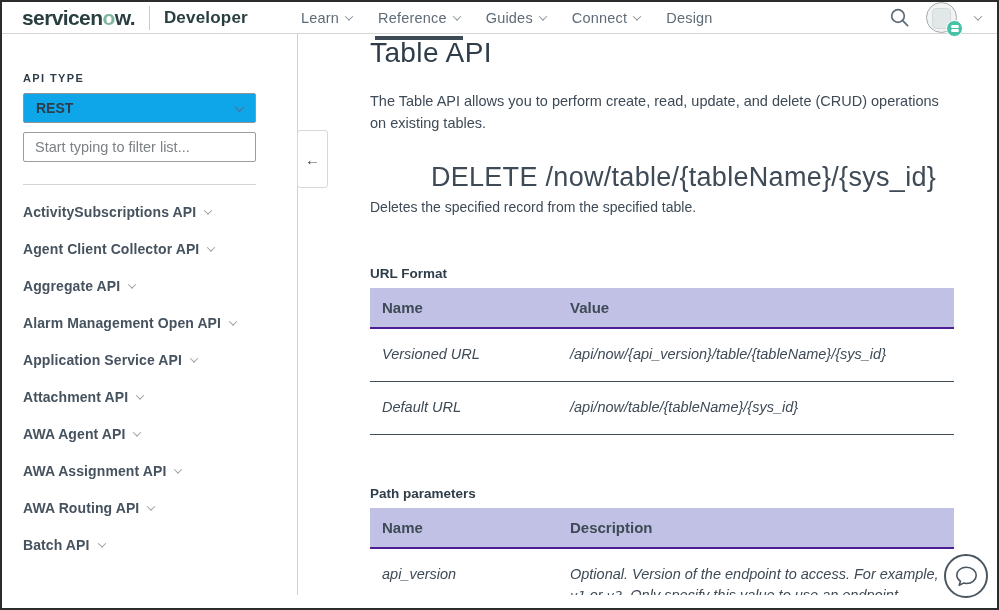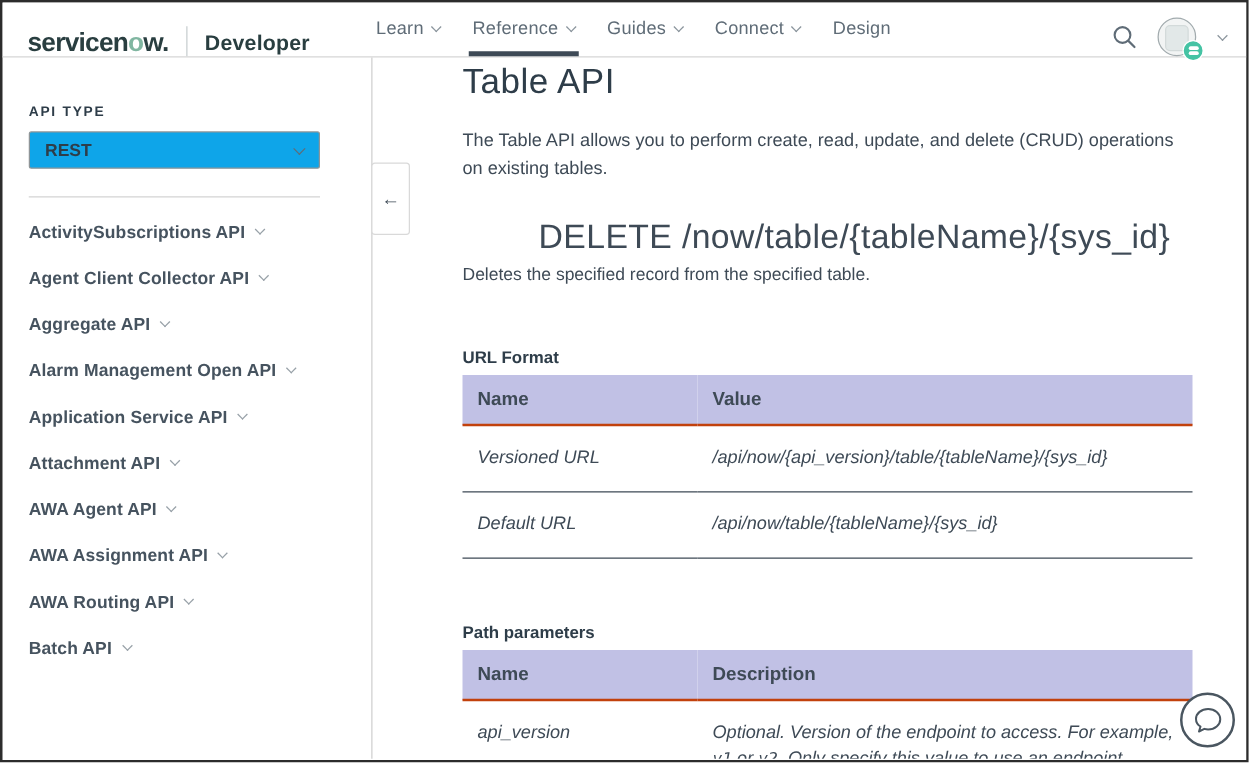--- a/index.html
+++ b/index.html
@@ -9,22 +9,22 @@
   .page {
     position: relative;
     width: 999px; height: 610px;
     border: 2px solid #2c2c2c;
     background: #fff;
     overflow: hidden;
   }
 
   
   .header {
-    height: 44px;
-    display: flex; align-items: flex-end;
+    height: 32px;
+    display: flex; align-items: center;
     padding: 0 16px 0 20px;
     border-bottom: 1px solid #d6d6d6;
     background: #fff;
   }
   .logo { font-size: 21px; font-weight: 700; color: #293e40; letter-spacing: -0.6px; line-height: 1; cursor: pointer; }
   .logo .accent-o { color: #80b6a1; }
   .logo-divider { width: 1px; height: 24px; background: #c7ced0; margin: 0 14px; }
   .product { font-size: 17px; font-weight: 700; color: #293e40; letter-spacing: 0.2px; cursor: pointer; }
 
   .main-nav { display: flex; margin-left: 40px; height: 44px; }
@@ -111,21 +111,21 @@
   .endpoint-title { margin-top: 26px; font-size: 27px; font-weight: 300; color: #3e4a56; letter-spacing: 0.3px; line-height: 1.2; text-align: center; }
   .endpoint-desc { margin-top: 6px; font-size: 14px; color: #3e4a56; }
 
   .section-label { margin-top: 51px; margin-bottom: 7px; font-size: 13.5px; font-weight: 700; color: #2e3d49; }
   table.doc-table { width: 584px; border-collapse: collapse; table-layout: fixed; }
   .doc-table th {
     background: #c1c1e5;
     height: 40px; text-align: left;
     font-size: 15px; font-weight: 600; color: #3e4a56;
     padding: 0 12px;
-    border-bottom: 2px solid #c2410c;
+    border-bottom: 2px solid #4c1d95;
   }
   .doc-table th.col-name { width: 188px; }
   .doc-table td {
     padding: 15px 12px;
     font-size: 14.5px; color: #3e4a56; line-height: 1.5;
     border-bottom: 1px solid #3e4a56;
     vertical-align: top;
     font-style: italic;
   }
   .doc-table code {
@@ -195,20 +195,21 @@
   </div>
 
   <div class="body">
 
     <div class="sidebar">
       <div class="api-type-label">API TYPE</div>
       <div class="select">
         <span class="select-value">REST</span>
         <span class="chev"></span>
       </div>
+      <input class="filter-input" type="text" placeholder="Start typing to filter list..." style="">
       <div class="sidebar-divider"></div>
       <div class="api-list">
           <div class="api-item">
             <span>ActivitySubscriptions API</span>
             <span class="chev"></span>
           </div>
           <div class="api-item">
             <span>Agent Client Collector API</span>
             <span class="chev"></span>
           </div>

